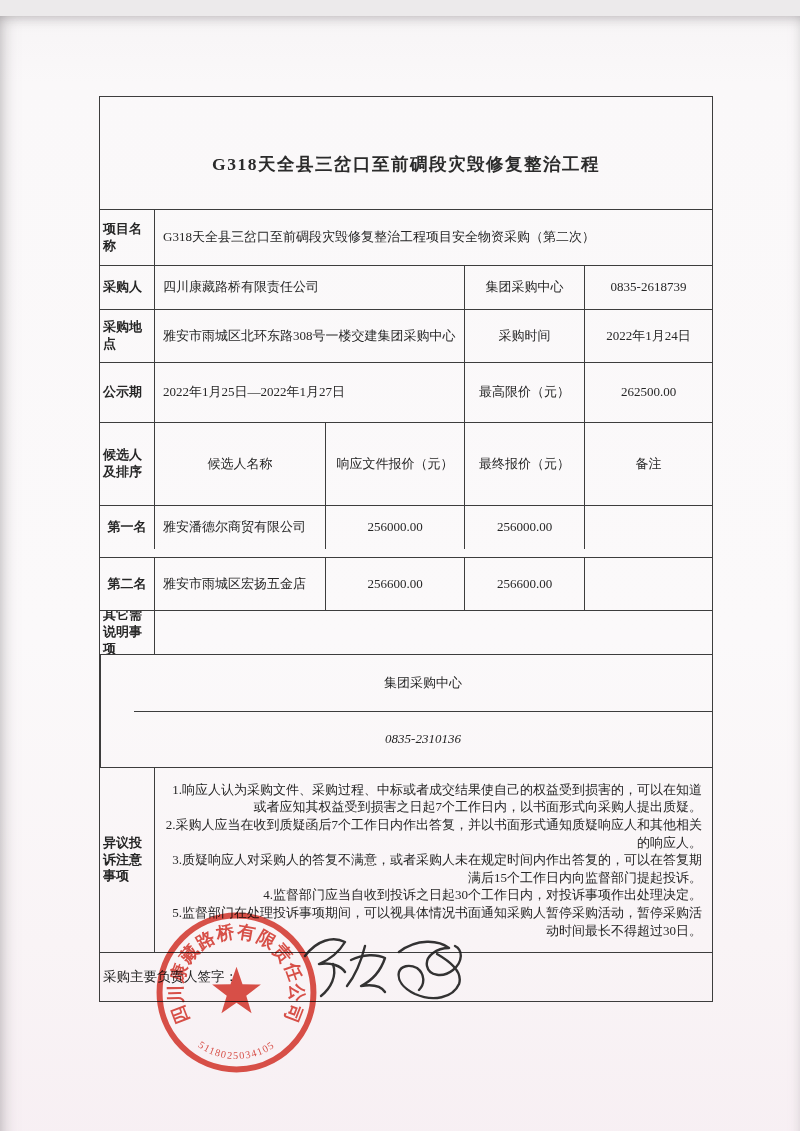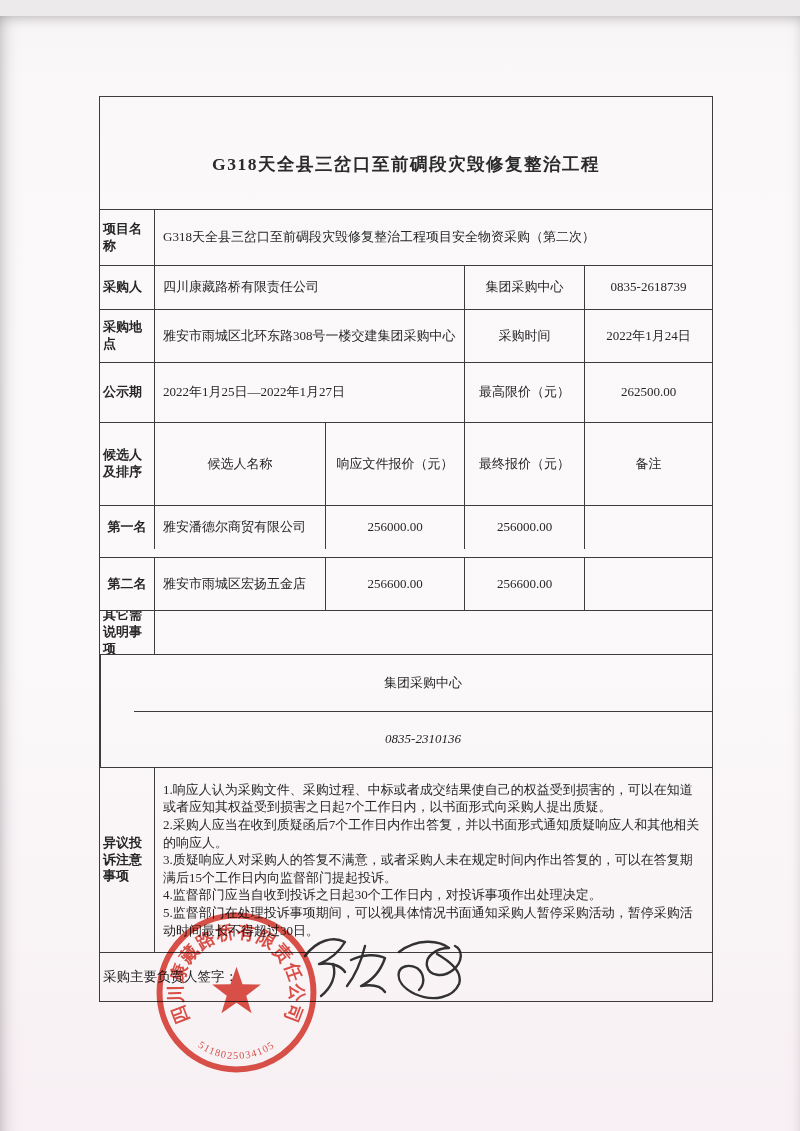--- a/index.html
+++ b/index.html
@@ -64,21 +64,21 @@
     color:#2b2b2b;text-align:center;
   }
   .sup-right{flex:1;display:flex;flex-direction:column;padding-left:33px;}
   .sup-sub{flex:1;display:flex;align-items:center;justify-content:center;
     font-size:13px;box-sizing:border-box;}
   .sup-sub + .sup-sub{border-top:1px solid #3d3d3d;font-style:italic;}
   .comp-val{
     flex:1;display:flex;flex-direction:column;justify-content:center;
     padding:8px 10px 8px 8px;box-sizing:border-box;border-left:1px solid #3d3d3d;
   }
-  .comp-item{font-size:13px;line-height:17.6px;text-align:left;}
+  .comp-item{font-size:13px;line-height:17.6px;text-align:right;}
   .sign-cell{width:100%;display:flex;align-items:center;padding-left:3px;
     font-size:13.5px;box-sizing:border-box;}
   .seal{
     position:absolute;left:151px;top:891px;width:171px;height:171px;
     mix-blend-mode:multiply;opacity:.86;
   }
   .handwriting{
     position:absolute;left:287px;top:908px;width:190px;height:85px;
   }
   .lab-c{justify-content:center;text-align:center;}

